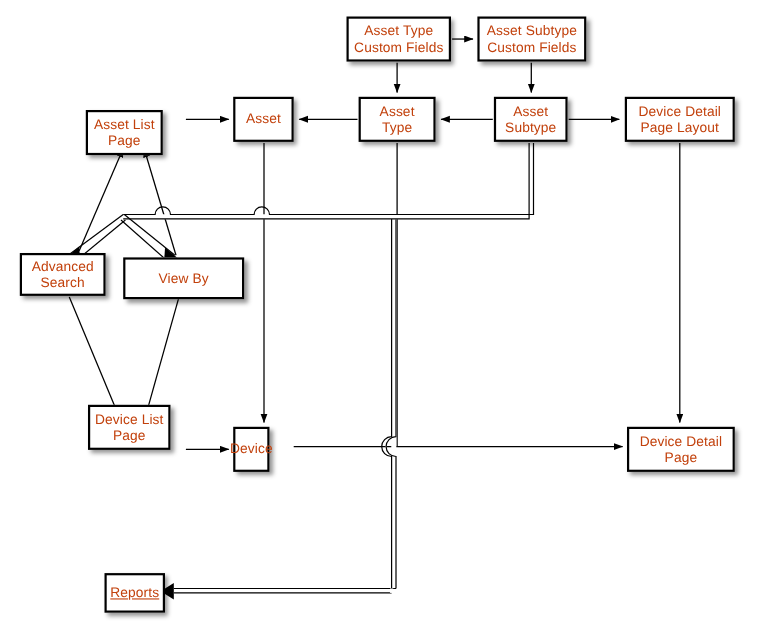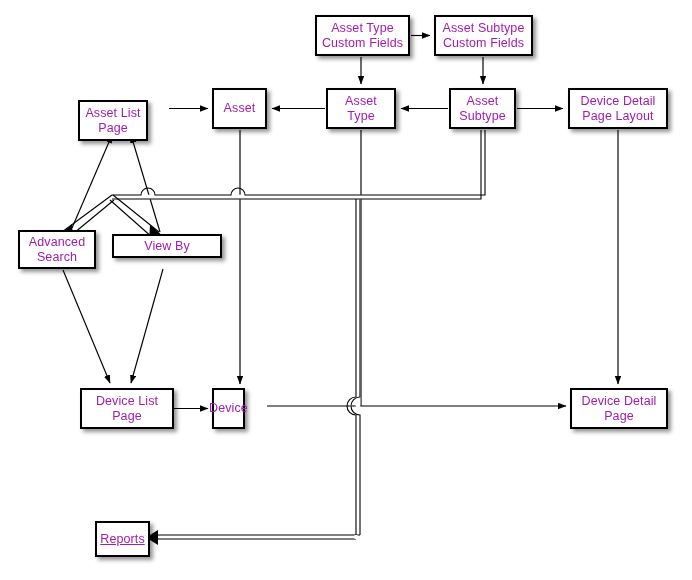--- a/index.html
+++ b/index.html
@@ -22,21 +22,21 @@
     left: 0;
     top: 0;
     width: 692px;
     height: 580px;
   }
   .node {
     position: absolute;
     box-sizing: border-box;
     background: #ffffff;
     border: 2px solid #000000;
-    color: #a21caf;
+    color: #c2410c;
     display: flex;
     align-items: center;
     justify-content: center;
     text-align: center;
     font-size: 12.5px;
     line-height: 15px;
     letter-spacing: 0.1px;
     box-shadow: 3px 3px 4px rgba(0,0,0,0.42);
     white-space: pre-line;
     z-index: 5;
@@ -142,23 +142,23 @@
 
   <div class="node" style="left:449px; top:88px; width:67px; height:41px;">Asset
 Subtype</div>
 
   <div class="node" style="left:568px; top:88px; width:100px; height:41px;">Device Detail
 Page Layout</div>
 
   <div class="node" style="left:18px; top:230px; width:78px; height:39px;text-align:center;">Advanced
 Search</div>
 
-  <div class="node" style="left:112px; top:234px; width:110px; height:24px;">View By</div>
+  <div class="node" style="left:112px; top:234px; width:110px; height:38px;">View By</div>
 
-  <div class="node" style="left:80px; top:388px; width:94px; height:41px;">Device List
+  <div class="node" style="left:80px; top:368px; width:75px; height:41px;">Device List
 Page</div>
 
   <div class="node" style="left:212px; top:388px; width:33px; height:41px;">Device</div>
 
   <div class="node" style="left:570px; top:388px; width:98px; height:41px;">Device Detail
 Page</div>
 
   <div class="node" style="left:95px; top:521px; width:55px; height:36px;text-decoration:underline;">Reports</div>
 
 </div>

